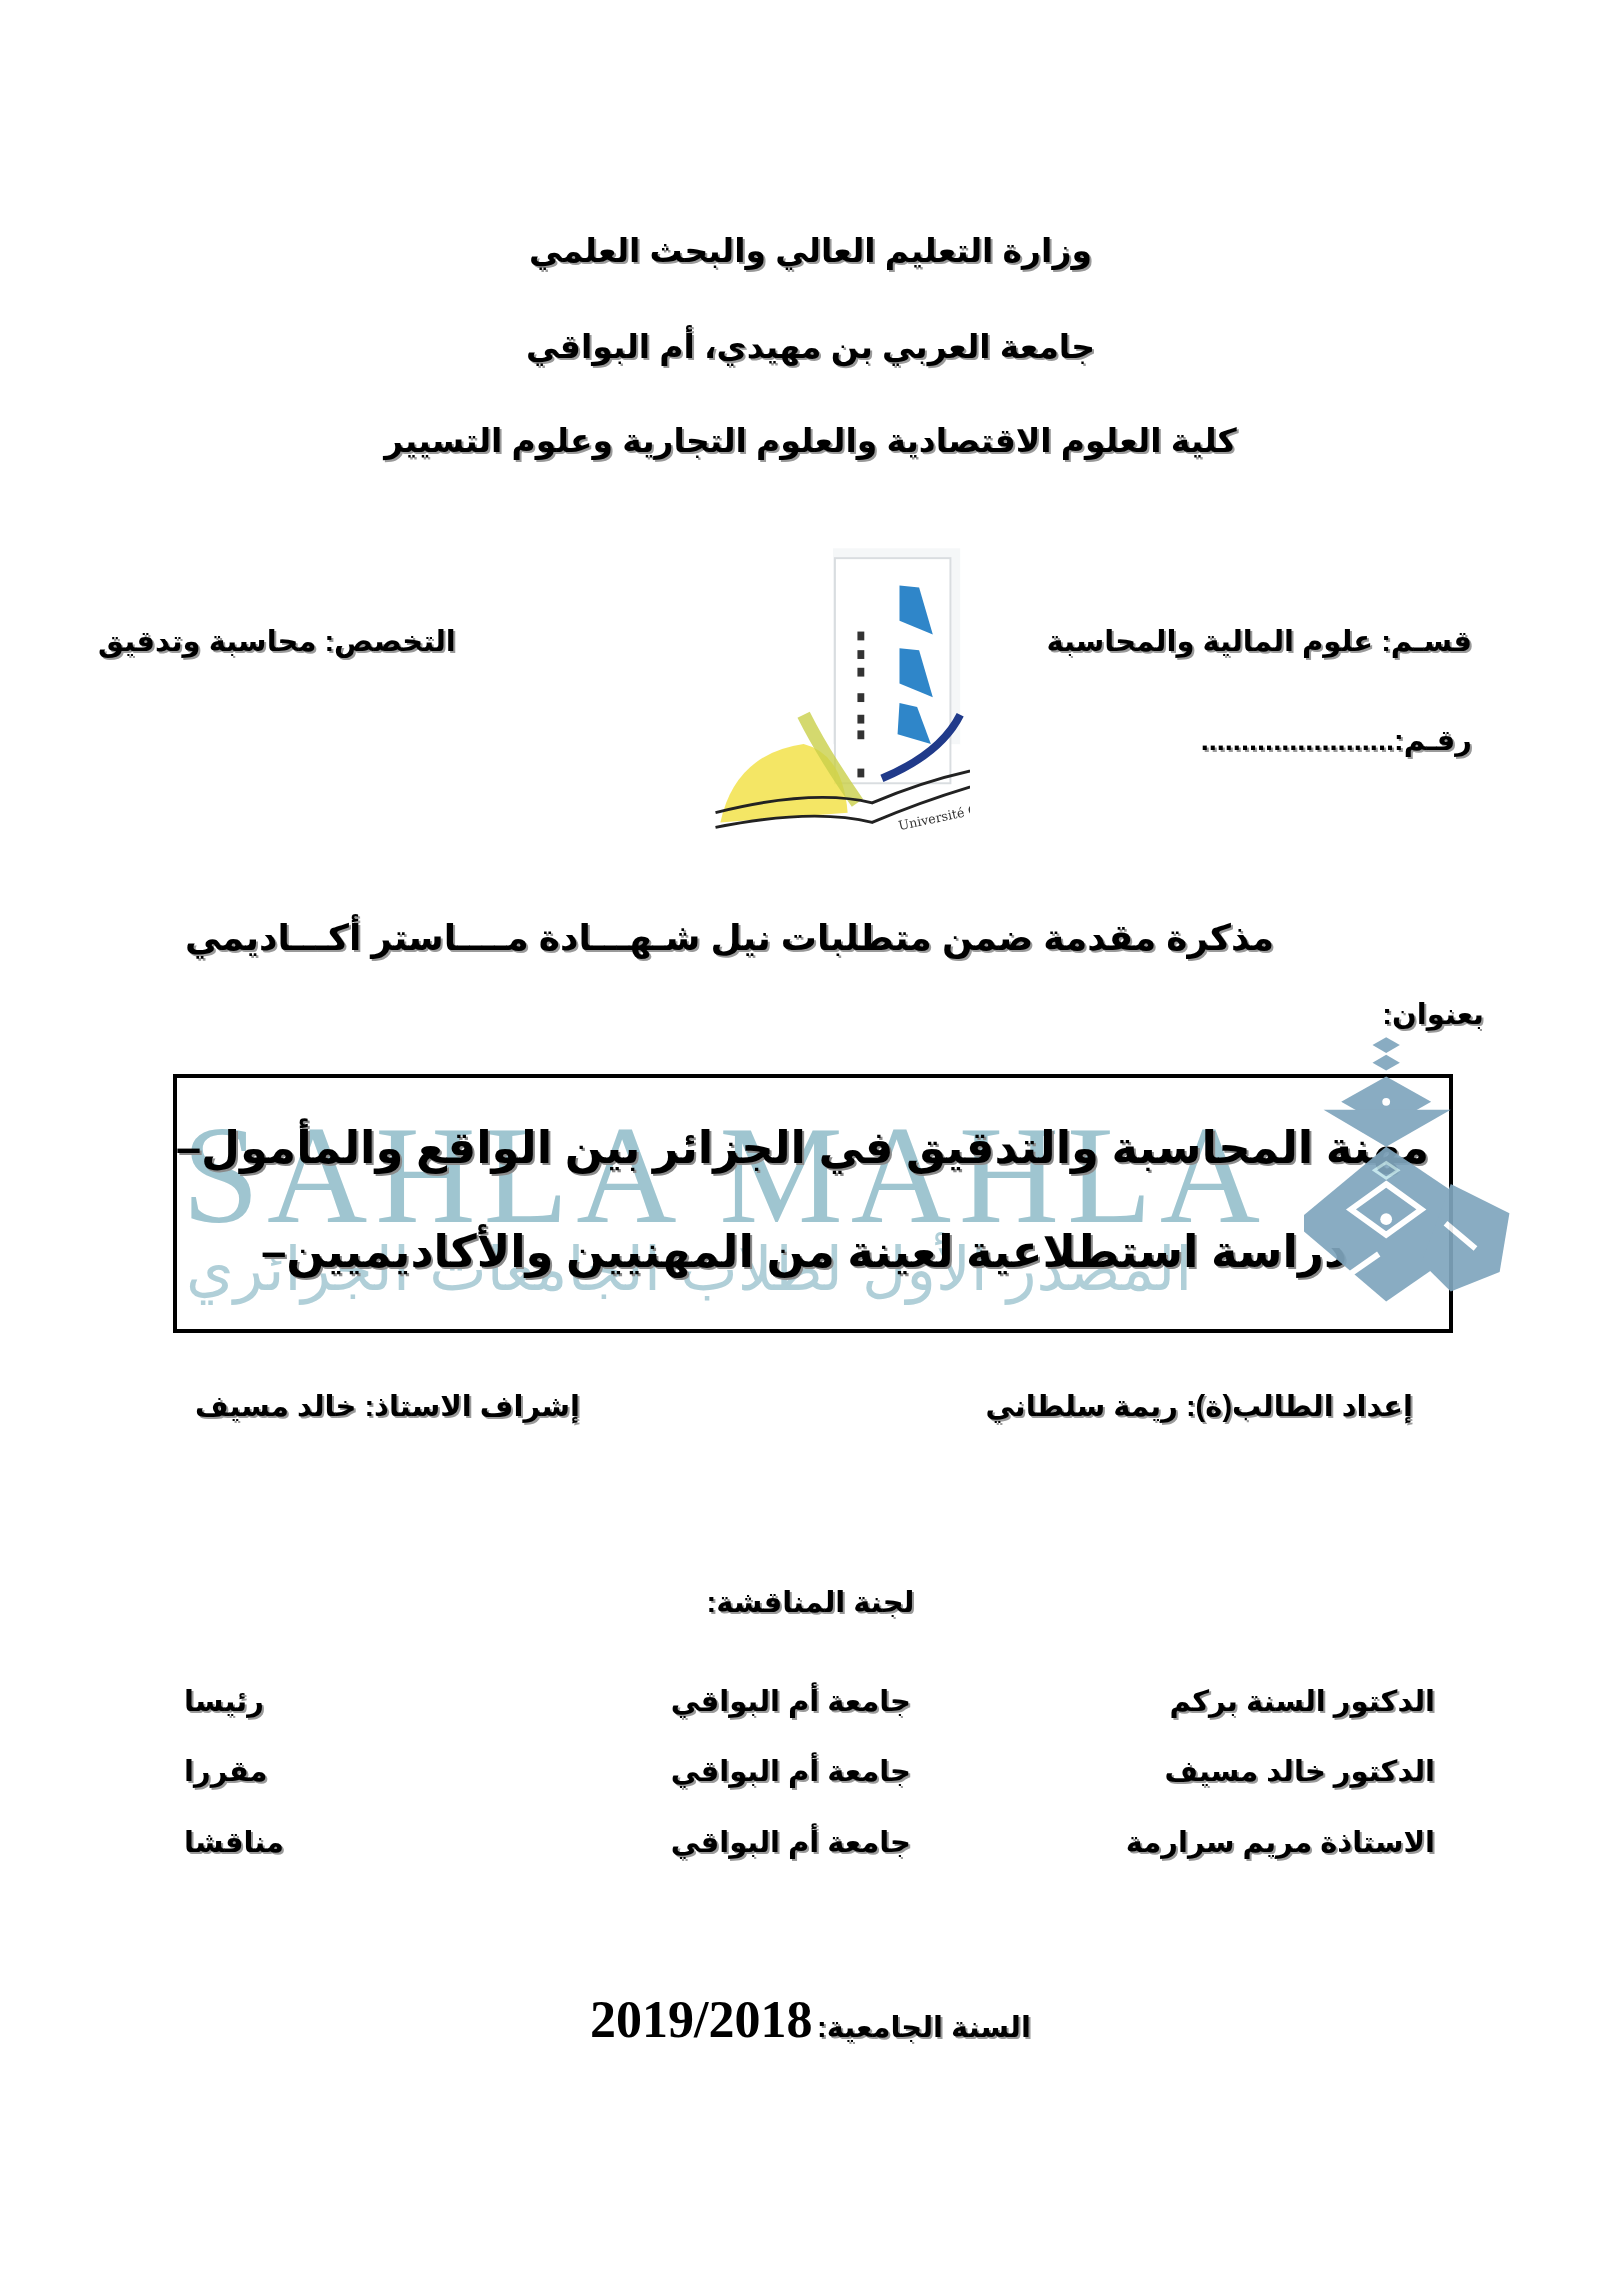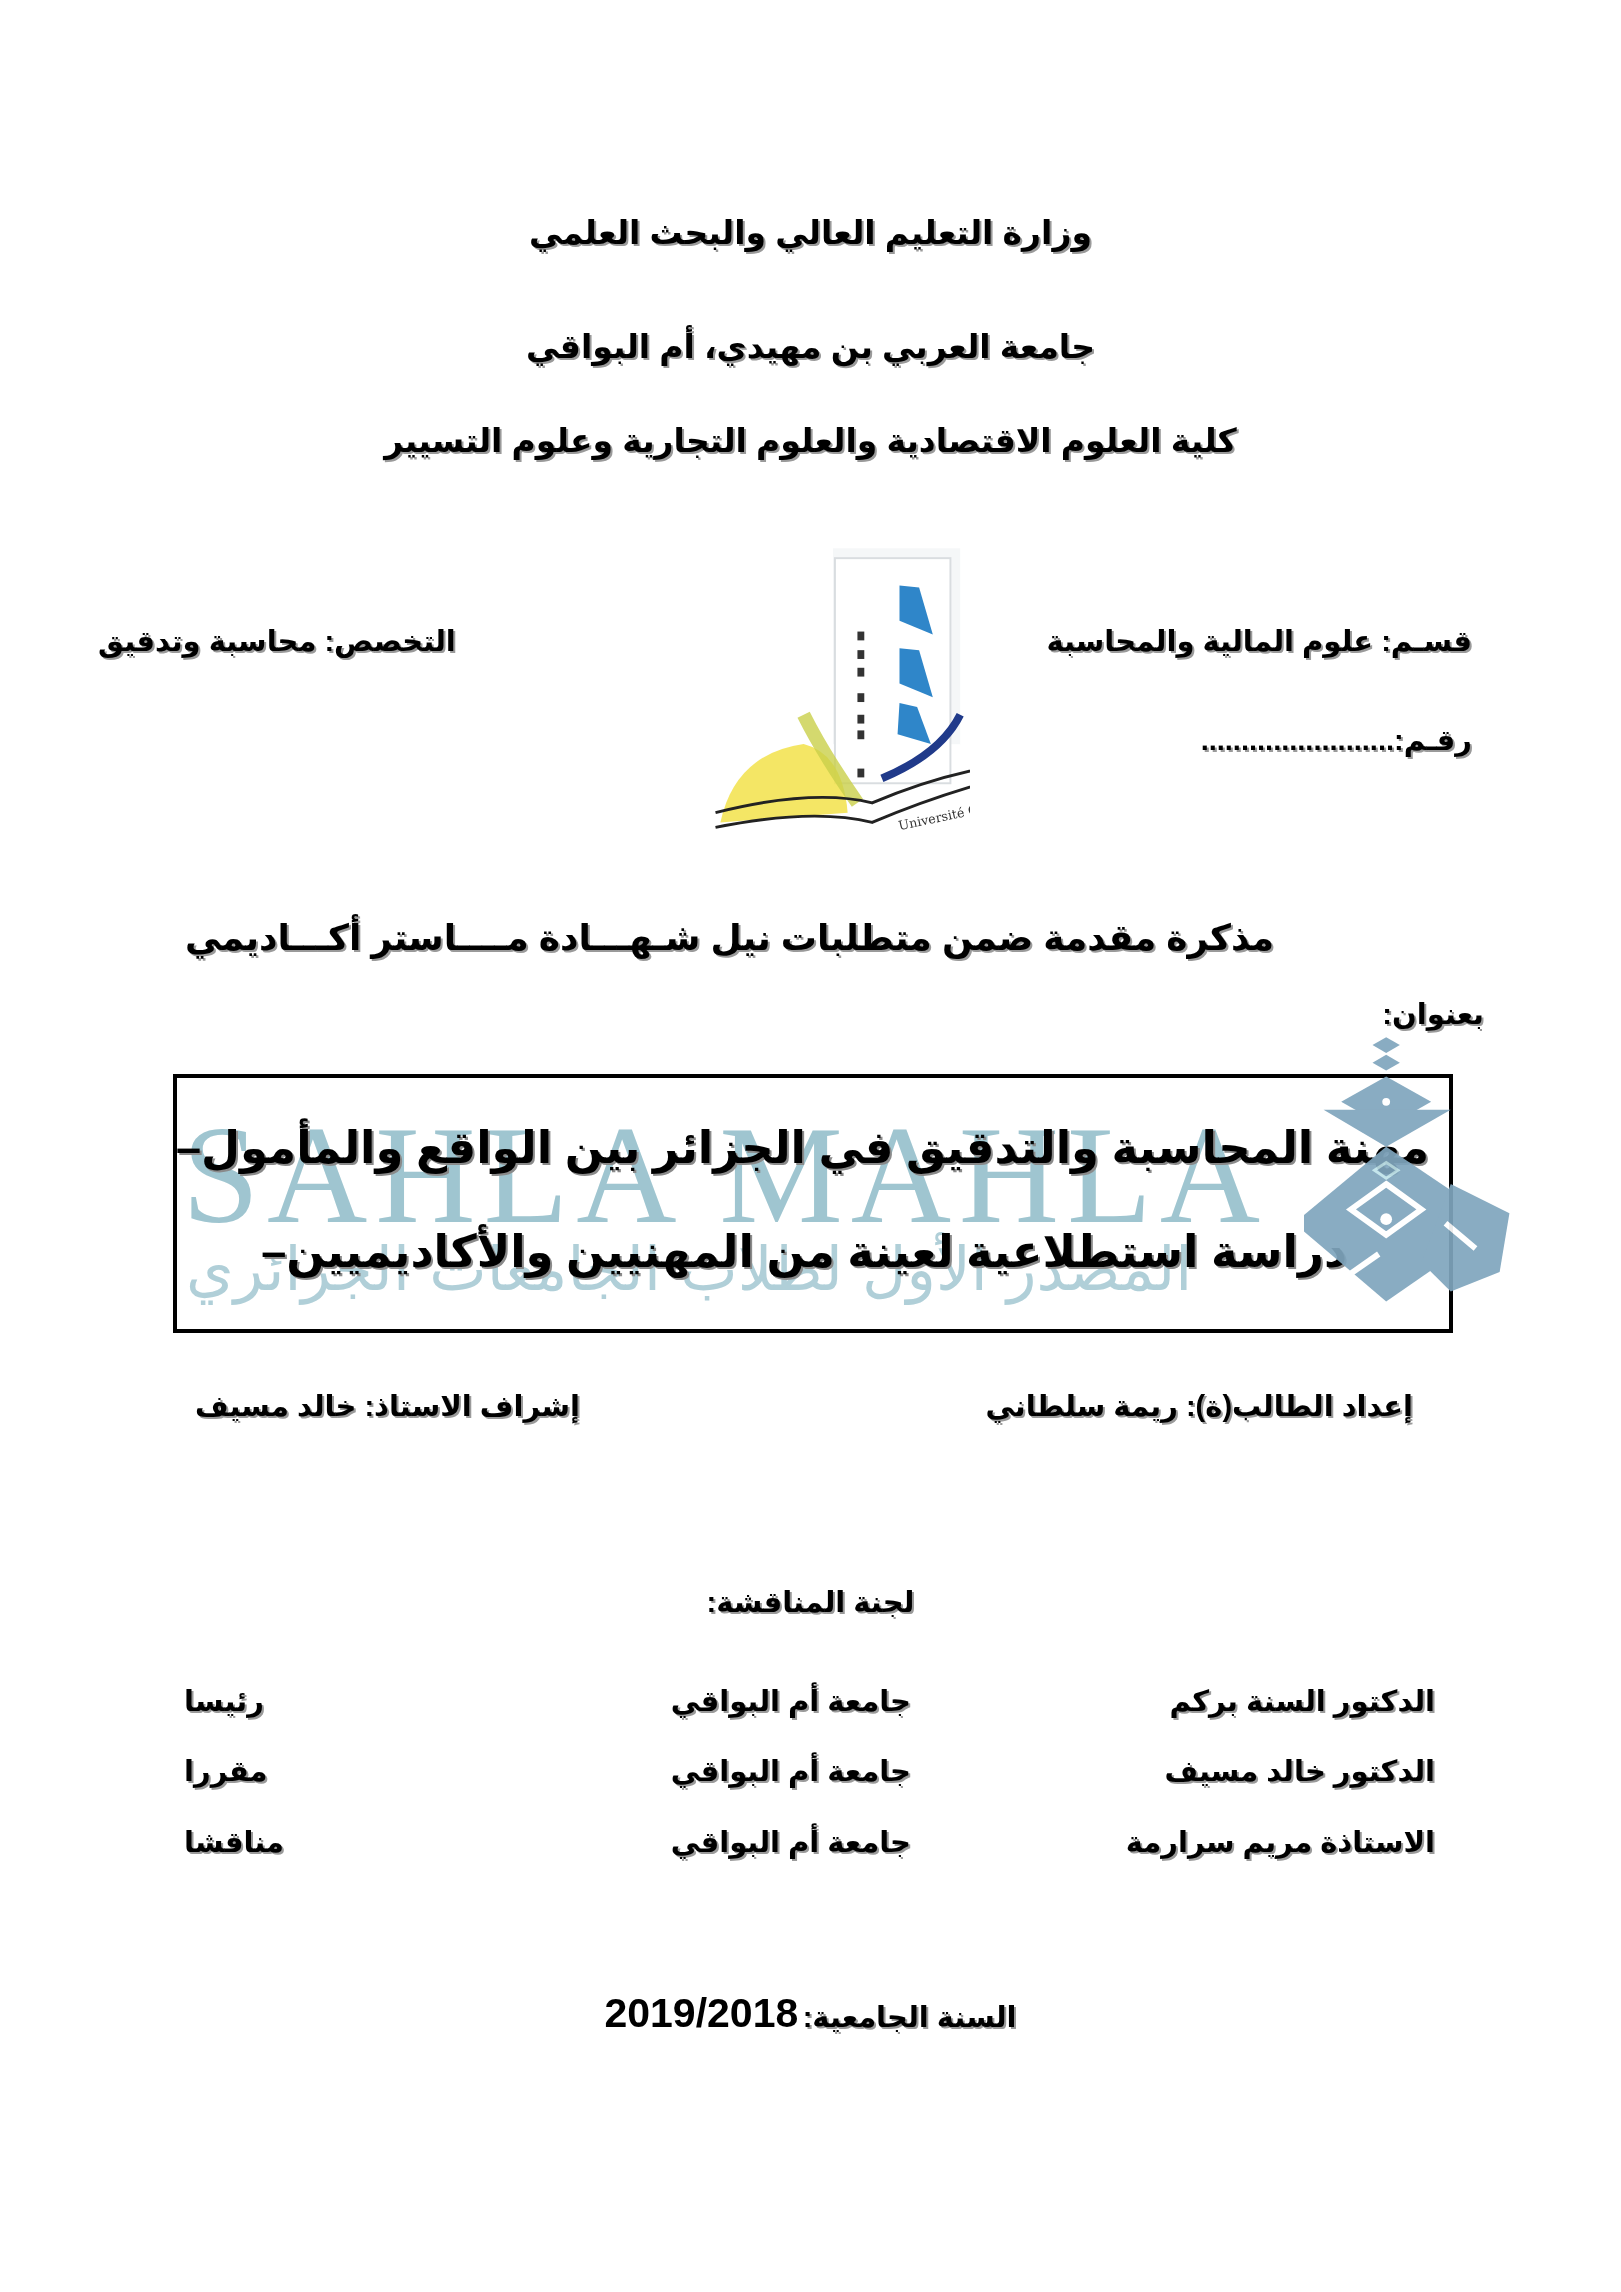--- a/index.html
+++ b/index.html
@@ -5,21 +5,21 @@
   html, body { margin:0; padding:0; background:#ffffff; }
   body { width:1621px; height:2293px; position:relative; overflow:hidden;
          font-family:"Liberation Sans","DejaVu Sans",sans-serif; color:#000; }
   .abs { position:absolute; }
   .line { position:absolute; direction:rtl; white-space:nowrap; font-weight:bold;
           text-shadow:2px 2px 0 #9a9a9a; }
   .center { left:0; width:1621px; text-align:center; }
   .h1 { font-size:33px; }
   .h2 { font-size:36px; }
   .t { font-size:29px; }
-  .num { font-family:Liberation Sans, sans-serif; font-size:41px; text-shadow:none; }
+  .num { font-family:Liberation Serif, serif; font-size:52px; text-shadow:none; }
 
   
   .title-box { position:absolute; left:173px; top:1074px; width:1280px; height:259px;
                border:4.9px solid #000; box-sizing:border-box; }
   .title-line { position:absolute; direction:rtl; white-space:nowrap; font-weight:bold;
                 font-size:45px; text-shadow:2px 2px 0 #8a8a8a; z-index:3; }
 
   .wm-latin { position:absolute; left:182px; top:1106px; font-family:"Liberation Serif","DejaVu Serif",serif;
               font-size:139px; letter-spacing:7.8px; color:#8fbcc8; opacity:0.85; z-index:2;
               white-space:nowrap; line-height:1; }
@@ -29,21 +29,21 @@
 
   .logo { position:absolute; left:647px; top:519px; width:323px; height:323px; }
 
   .row-name { position:absolute; right:186px; direction:rtl; font-weight:bold; font-size:29px; text-shadow:2px 2px 0 #9a9a9a; white-space:nowrap; }
   .row-uni  { position:absolute; left:686px; width:225px; text-align:right; direction:rtl; font-weight:bold; font-size:29px; text-shadow:2px 2px 0 #9a9a9a; white-space:nowrap; }
   .row-role { position:absolute; left:184px; direction:rtl; font-weight:bold; font-size:29px; text-shadow:2px 2px 0 #9a9a9a; white-space:nowrap; }
 </style>
 </head>
 <body>
 
-<div class="line center h1" style="top:213px;">وزارة التعليم العالي والبحث العلمي</div>
+<div class="line center h1" style="top:231px;">وزارة التعليم العالي والبحث العلمي</div>
 <div class="line center h1" style="top:327px;">جامعة العربي بن مهيدي، أم البواقي</div>
 <div class="line center h1" style="top:421px;">كلية العلوم الاقتصادية والعلوم التجارية وعلوم التسيير</div>
 
 <div class="logo">
   <svg width="323" height="323" viewBox="0 0 330 330">
     <rect x="190" y="30" width="130" height="200" fill="#eef1f3" opacity="0.6"></rect>
     <rect x="192" y="40" width="118" height="230" fill="#ffffff" stroke="#d9dde0" stroke-width="2"></rect>
     <polygon points="258,68 278,70 292,118 258,104" fill="#2f86c9"></polygon>
     <polygon points="258,132 278,134 292,182 258,168" fill="#2f86c9"></polygon>
     <polygon points="258,188 276,192 290,230 256,220" fill="#2f86c9"></polygon>

